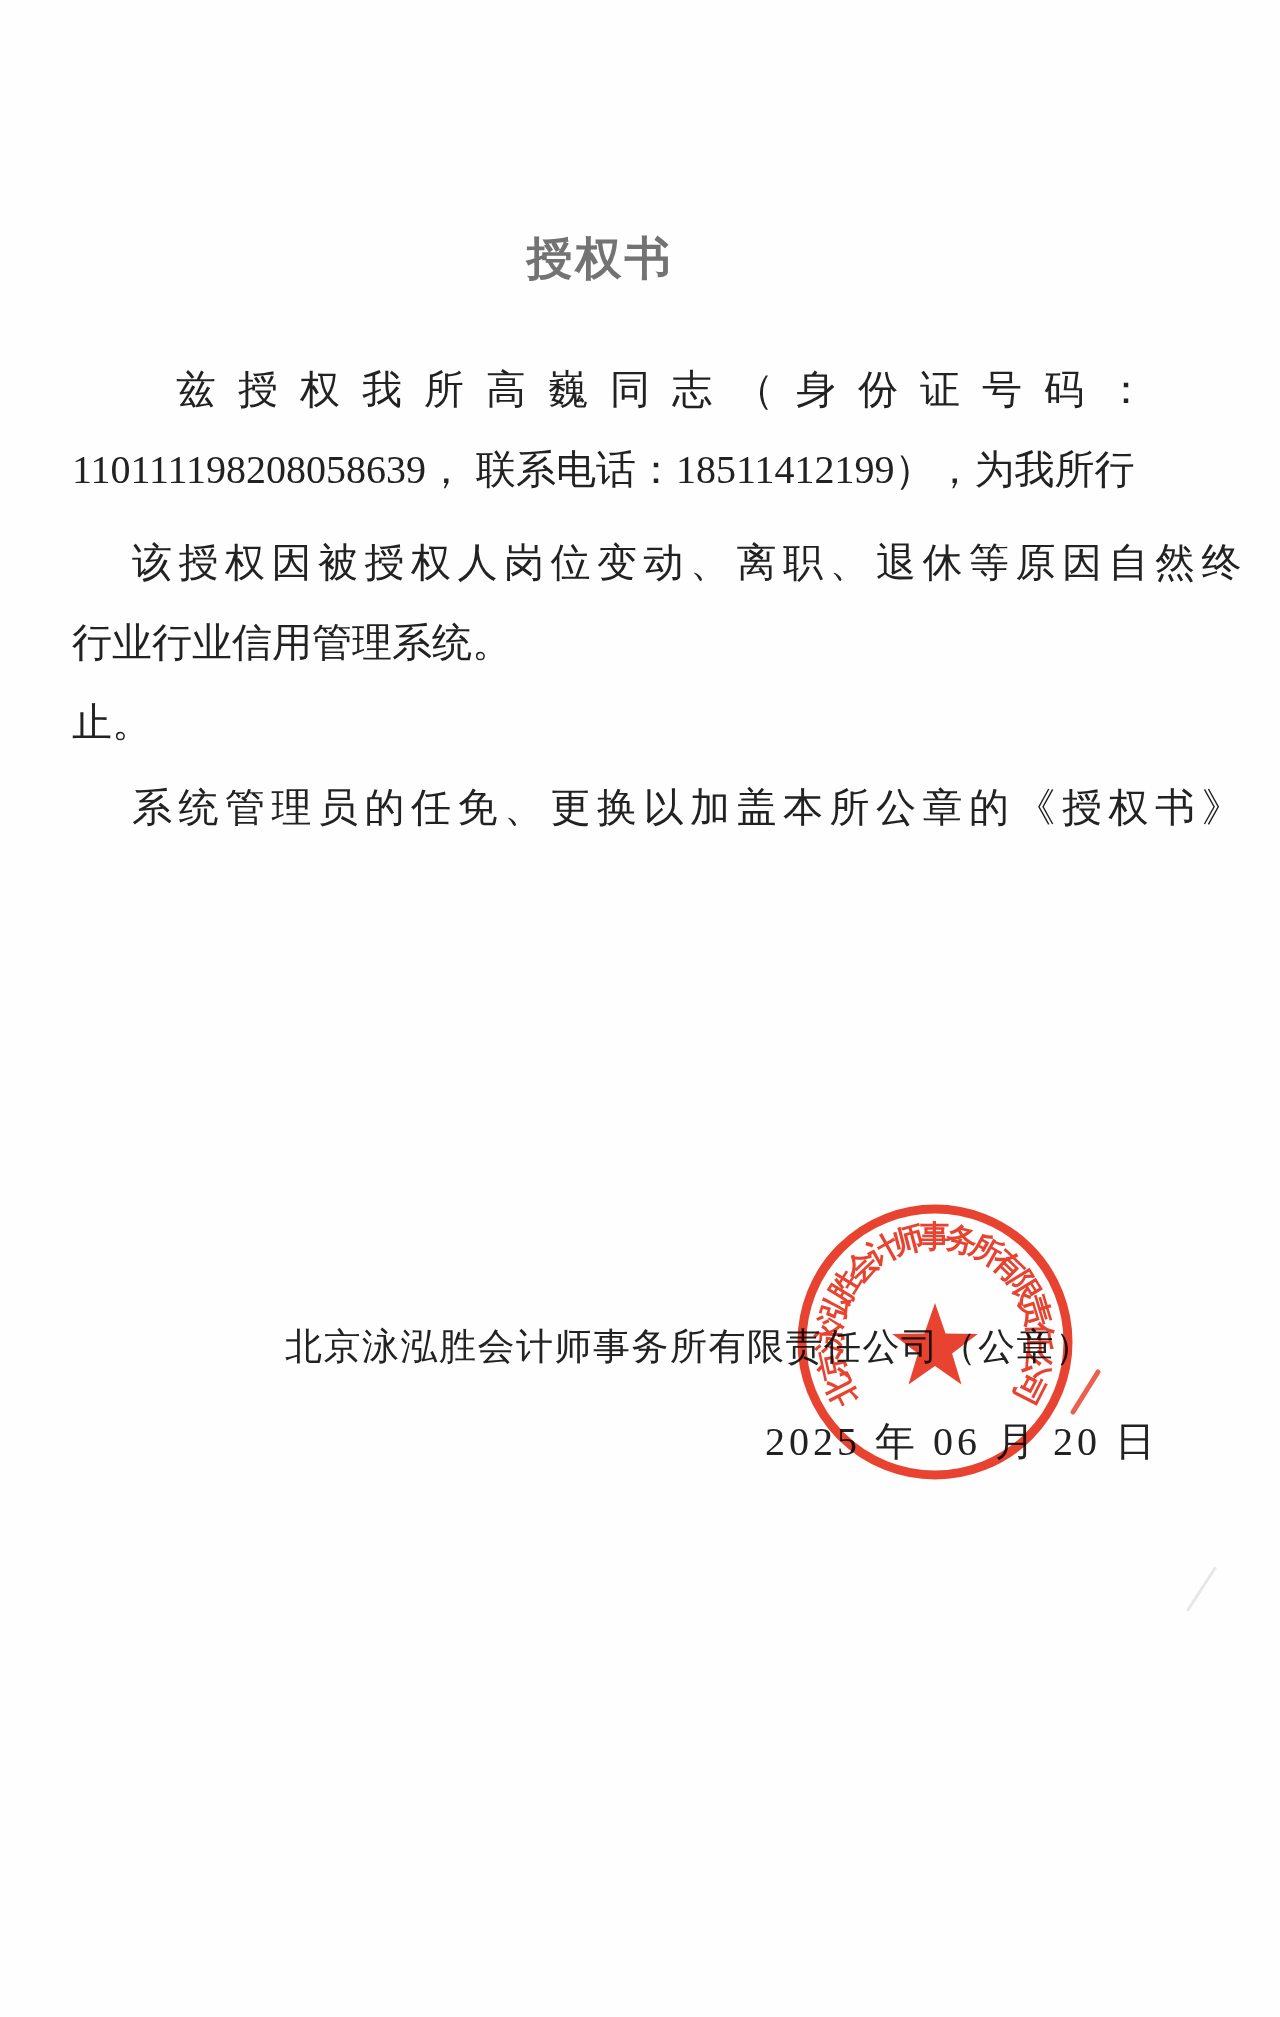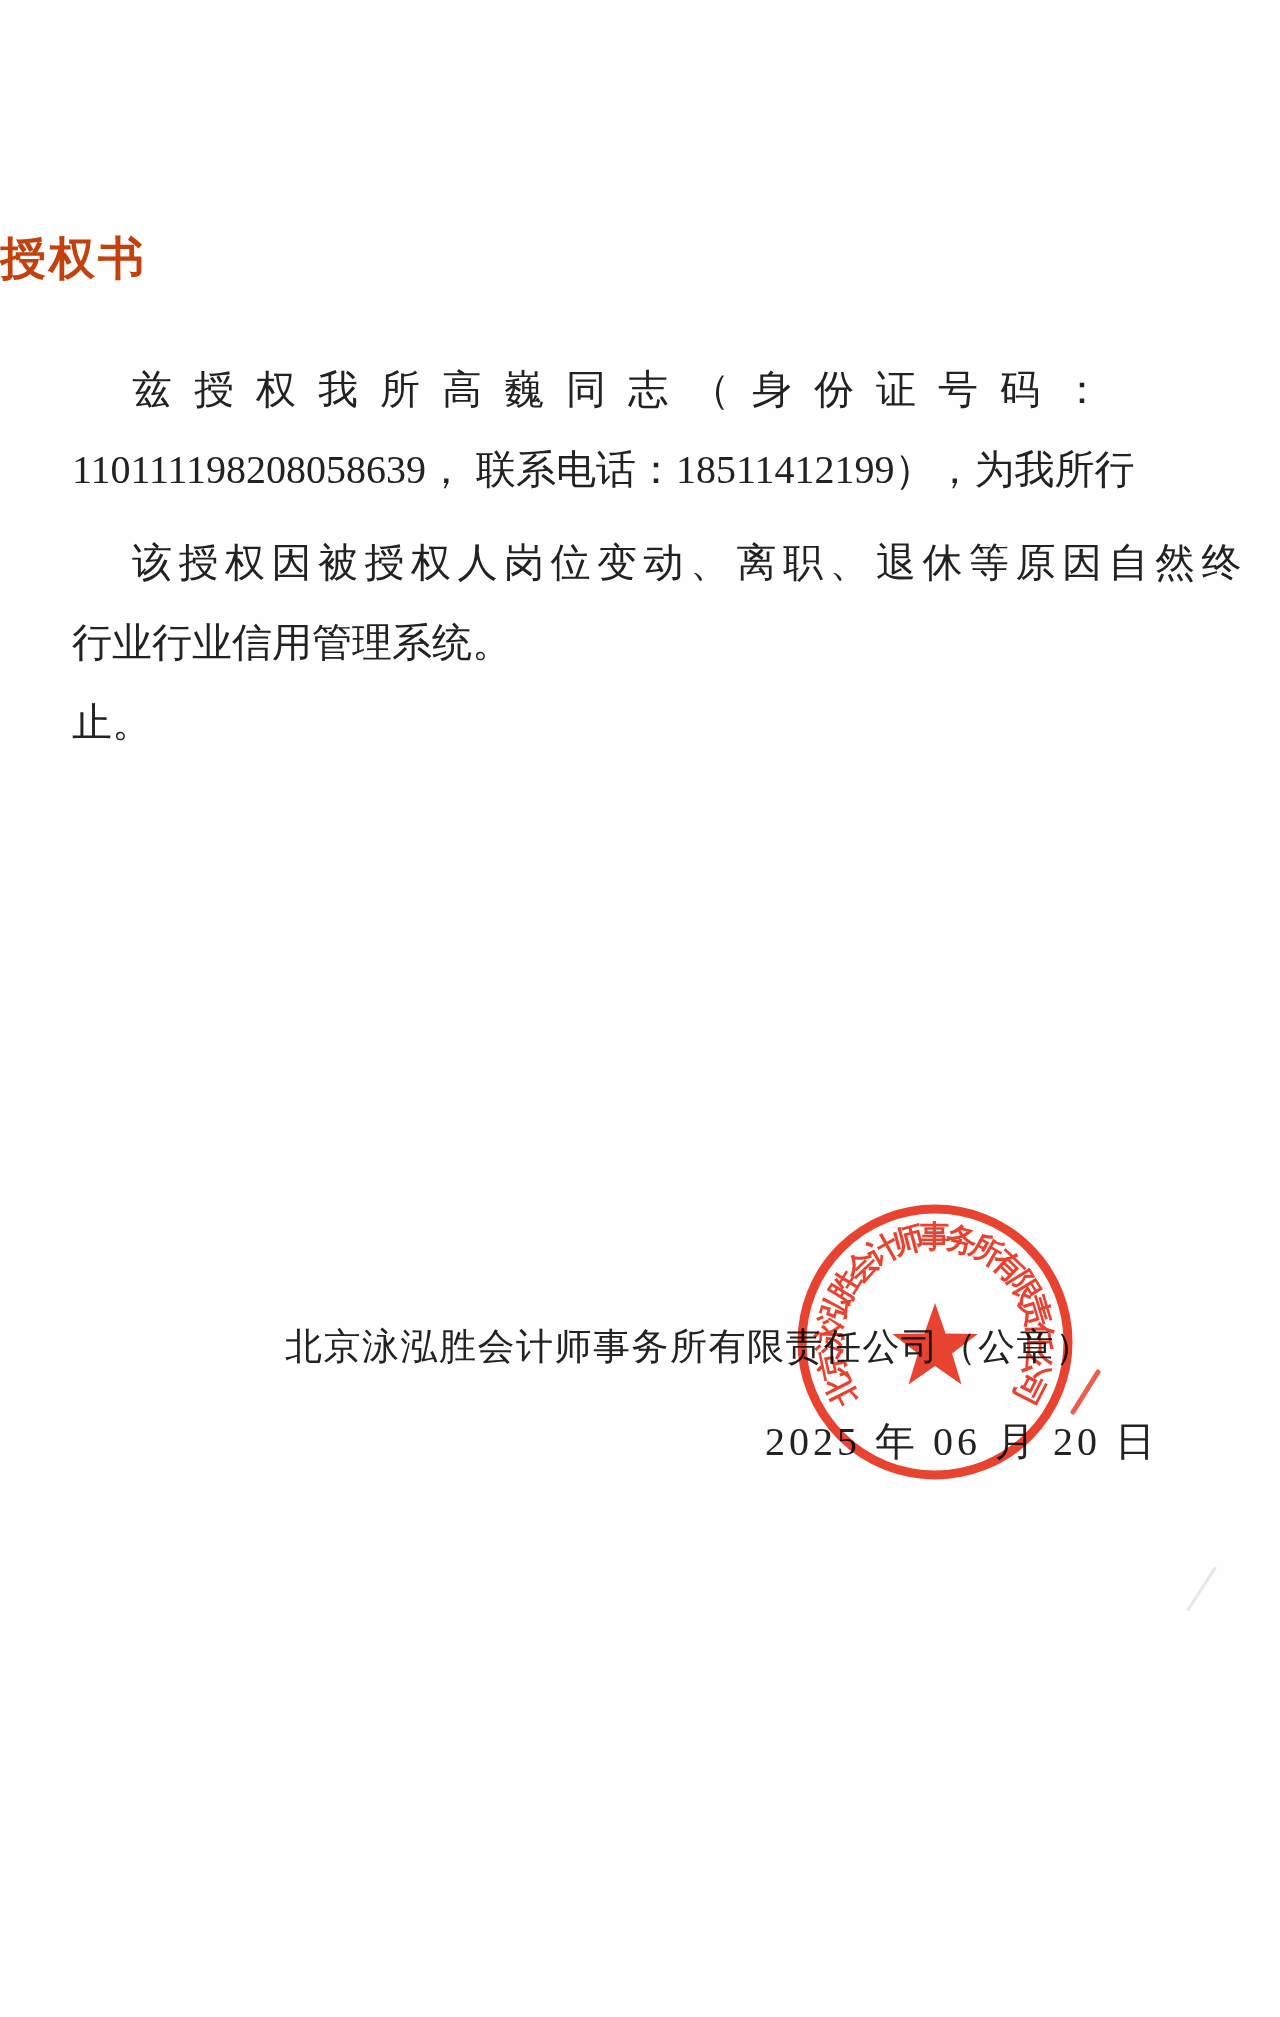--- a/index.html
+++ b/index.html
@@ -11,37 +11,38 @@
     overflow:hidden;
   }
   .page{
     position:absolute;inset:0;
     background:#fefefe;
     color:#1c1c1c;
   }
   .title{
     position:absolute;
     top:196px;left:0;width:1200px;
+    text-align:center;
     font-size:46px;font-weight:bold;
     letter-spacing:3px;
     line-height:64px;
-    color:#c2410c;
+    color:#737373;
   }
   .body-text{
     position:absolute;
     top:350px;left:72px;width:1140px;
     font-size:40px;
     color:#222222;
   }
   .line{
     margin:0;
     height:80px;line-height:80px;
     white-space:pre;
   }
-  .indent{text-indent:60px;}
+  .indent{text-indent:60px;text-align:center;}
   .spread-wide{letter-spacing:22px;}
   .spread{letter-spacing:6.5px;}
   .m2{margin-top:17px;}
   .m3{margin-top:13px;}
   .m4{margin-top:5px;}
   .signature{
     position:absolute;
     top:1322px;left:285px;
     font-size:37px;line-height:50px;
     letter-spacing:1.5px;
@@ -87,20 +88,21 @@
 
   <div class="body-text">
     <p class="line indent spread-wide">兹授权我所高巍同志（身份证号码：</p>
     <p class="line">110111198208058639， 联系电话：18511412199），为我所行</p>
 
     <p class="line indent spread m3">该授权因被授权人岗位变动、离职、退休等原因自然终</p>
 
     <p class="line">行业行业信用管理系统。</p>
     <p class="line">止。</p>
 
+    <p class="line indent spread m4">系统管理员的任免、更换以加盖本所公章的《授权书》</p>
   </div>
 
   <div class="signature">北京泳泓胜会计师事务所有限责任公司（公章）</div>
 
   <div class="date">2025 年 06 月 20 日</div>
 
   <svg class="stamp" viewBox="0 0 320 300" xmlns="http://www.w3.org/2000/svg">
     <circle cx="145" cy="146" r="133" fill="none" stroke="#e8331f" stroke-width="9"></circle>
     <g id="stamp-text" fill="#e8331f">
         <text x="145" y="51" transform="rotate(-117 145 146)">北</text>

